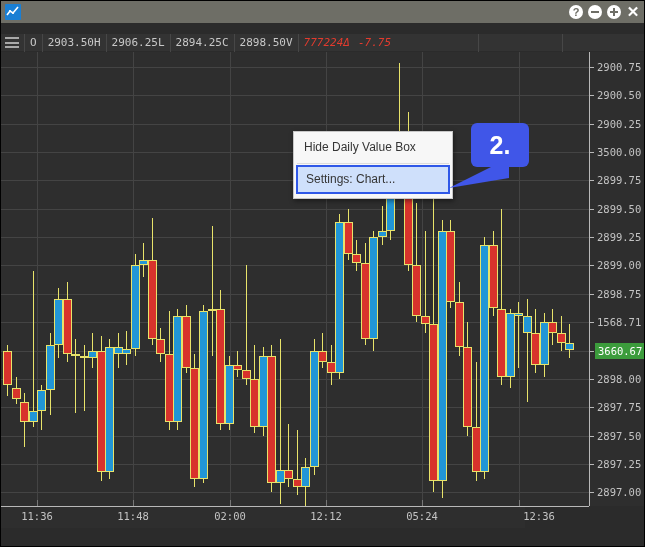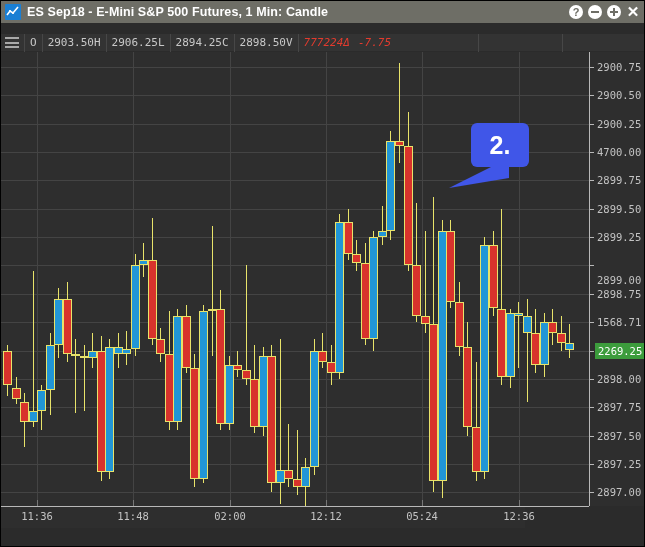--- a/index.html
+++ b/index.html
@@ -315,21 +315,20 @@
 <div id="app">
 
   <div class="titlebar">
     <span class="app-icon">
       <svg width="14" height="14" viewBox="0 0 14 14">
         <polyline points="1,10 4,6 7,8 12,2" fill="none" stroke="#ffffff" stroke-width="1.6"></polyline>
         <circle cx="4" cy="6" r="1.1" fill="#ffffff"></circle>
         <circle cx="7" cy="8" r="1.1" fill="#ffffff"></circle>
       </svg>
     </span>
-    <span class="title-text">ES Sep18 - E-Mini S&amp;P 500 Futures, 1 Min: Candle</span>
     <span class="title-buttons">
       <span class="tbtn">?</span>
       <span class="tbtn">
           <span class="bar-h"></span>
         </span>
       <span class="tbtn">
           <span class="bar-h"></span>
           <span class="bar-v"></span>
         </span>
       <span class="tbtn close">✕</span>
@@ -650,35 +649,35 @@
     </div>
 
   <div class="price-axis" id="price-axis">
       <div class="price-tick" style="top: 15px;"></div>
       <div class="price-label" style="top: 9px;">2900.75</div>
       <div class="price-tick" style="top: 43px;"></div>
       <div class="price-label" style="top: 37px;">2900.50</div>
       <div class="price-tick" style="top: 72px;"></div>
       <div class="price-label" style="top: 66px;">2900.25</div>
       <div class="price-tick" style="top: 100px;"></div>
-      <div class="price-label" style="top: 94px;">4700.00</div>
+      <div class="price-label" style="top: 94px;">3500.00</div>
       <div class="price-tick" style="top: 128px;"></div>
       <div class="price-label" style="top: 122px;">2899.75</div>
       <div class="price-tick" style="top: 157px;"></div>
       <div class="price-label" style="top: 151px;">2899.50</div>
       <div class="price-tick" style="top: 185px;"></div>
       <div class="price-label" style="top: 179px;">2899.25</div>
       <div class="price-tick" style="top: 213px;"></div>
-      <div class="price-label" style="top: 222px;">2899.00</div>
+      <div class="price-label" style="top: 207px;">2899.00</div>
       <div class="price-tick" style="top: 242px;"></div>
       <div class="price-label" style="top: 236px;">2898.75</div>
       <div class="price-tick" style="top: 270px;"></div>
       <div class="price-label" style="top: 264px;">1568.71</div>
       <div class="price-tick" style="top: 299px;"></div>
-      <div class="price-label current" style="top: 291px;">2269.25</div>
+      <div class="price-label current" style="top: 291px;">3660.67</div>
       <div class="price-tick" style="top: 327px;"></div>
       <div class="price-label" style="top: 321px;">2898.00</div>
       <div class="price-tick" style="top: 355px;"></div>
       <div class="price-label" style="top: 349px;">2897.75</div>
       <div class="price-tick" style="top: 384px;"></div>
       <div class="price-label" style="top: 378px;">2897.50</div>
       <div class="price-tick" style="top: 412px;"></div>
       <div class="price-label" style="top: 406px;">2897.25</div>
       <div class="price-tick" style="top: 440px;"></div>
       <div class="price-label" style="top: 434px;">2897.00</div>
@@ -690,23 +689,28 @@
       <div class="time-label" style="left: 36px;">11:36</div>
       <div class="time-tick" style="left: 132px;"></div>
       <div class="time-label" style="left: 132px;">11:48</div>
       <div class="time-tick" style="left: 229px;"></div>
       <div class="time-label" style="left: 229px;">02:00</div>
       <div class="time-tick" style="left: 325px;"></div>
       <div class="time-label" style="left: 325px;">12:12</div>
       <div class="time-tick" style="left: 421px;"></div>
       <div class="time-label" style="left: 421px;">05:24</div>
       <div class="time-tick" style="left: 518px;"></div>
-      <div class="time-label" style="left: 518px;">12:36</div>
+      <div class="time-label" style="left: 538px;">12:36</div>
     </div>
 
+  <div class="ctx-menu">
+    <div class="ctx-item">Hide Daily Value Box</div>
+    <div class="ctx-sep"></div>
+    <div class="ctx-item selected">Settings: Chart...</div>
+  </div>
 
   <svg class="callout-tail">
     <polygon points="0,32 60,2 60,22" fill="#4056e8"></polygon>
   </svg>
 
   <div class="callout">
     <span class="callout-num">2.</span>
   </div>
 
 

